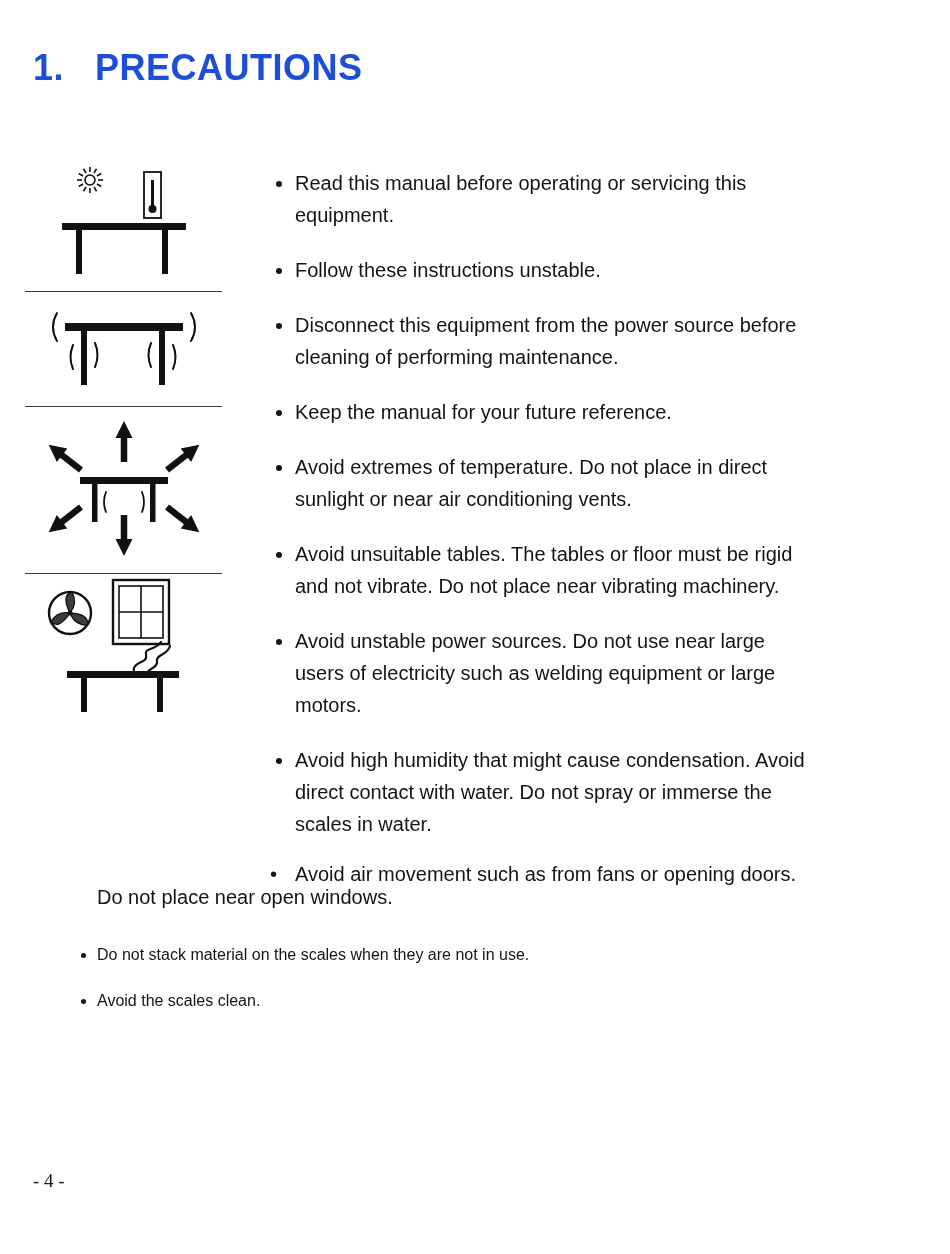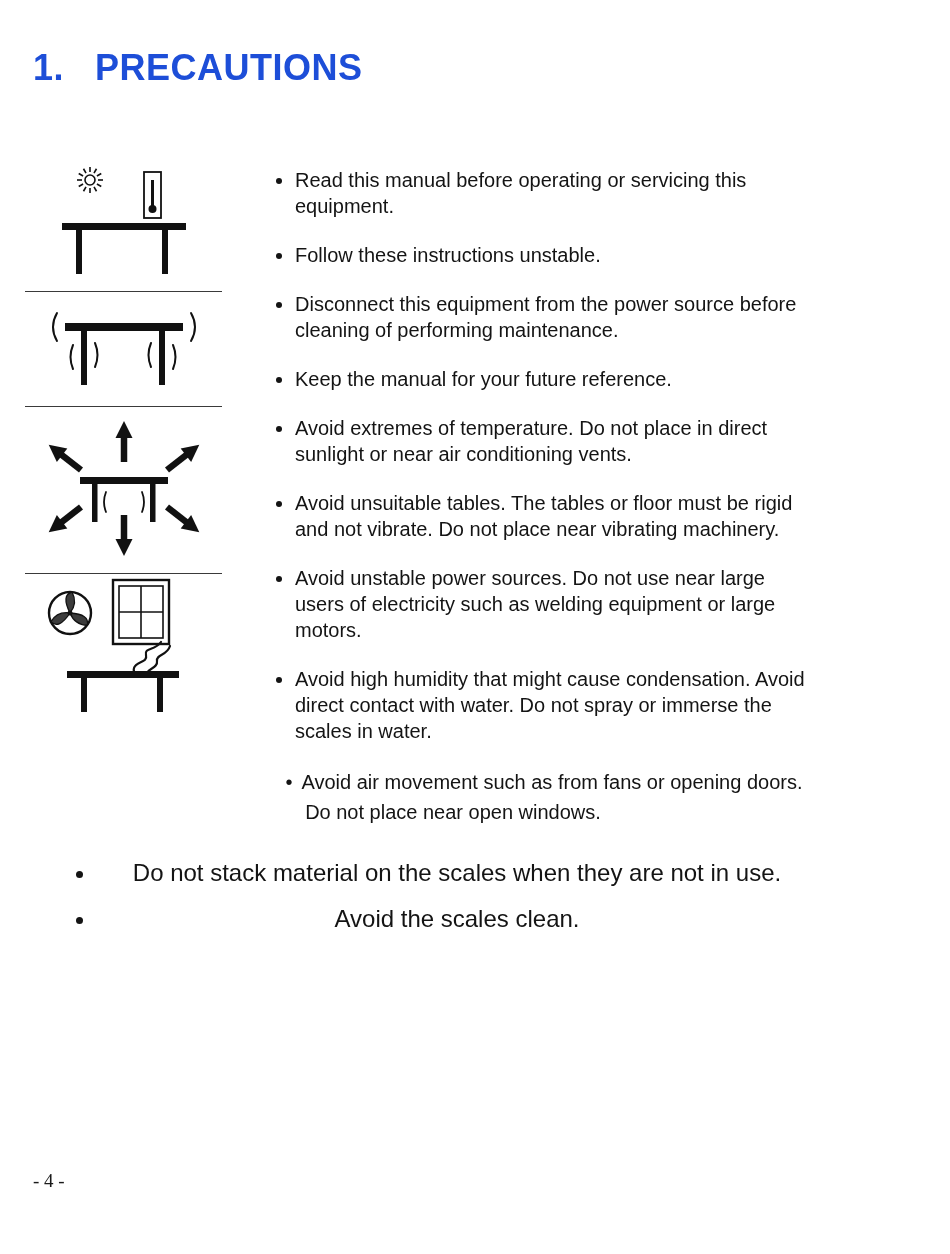--- a/index.html
+++ b/index.html
@@ -40,49 +40,47 @@
   .fig-3 { height: 166px; border-bottom: 1px solid #3a3a3a; }
   .fig-4 { height: 144px; }
 
   
   ul.bullets-column {
     margin: 77px 0 0 245px;
     padding-left: 50px;
     width: 518px;
     list-style: disc outside;
     font-size: 20px;
-    line-height: 26px;
+    line-height: 32px;
   }
   ul.bullets-column li { margin-bottom: 23px; }
 
   
   .bullet-wrap {
     margin: 8px 0 0 97px;
     width: 712px;
     text-indent: 173px;
     font-size: 20px;
-    line-height: 30px;
-    text-align: center;
+    line-height: 23px;
   }
   .bw-marker {
     display: inline-block;
     width: 25px;
     text-indent: 0;
     font-size: 20px;
   }
 
   
   ul.bullets-left {
     margin: 34px 0 0 70px;
     padding-left: 27px;
     width: 720px;
     list-style: disc outside;
-    font-size: 24px;
+    font-size: 16px;
     line-height: 23px;
-    text-align: center;
   }
   ul.bullets-left li { margin-bottom: 23px; }
 
   .footer {
     position: absolute;
     left: 33px;
     top: 1170px;
     font-size: 19px;
     font-family: "Liberation Serif", serif;
     color: #1a1a1a;

